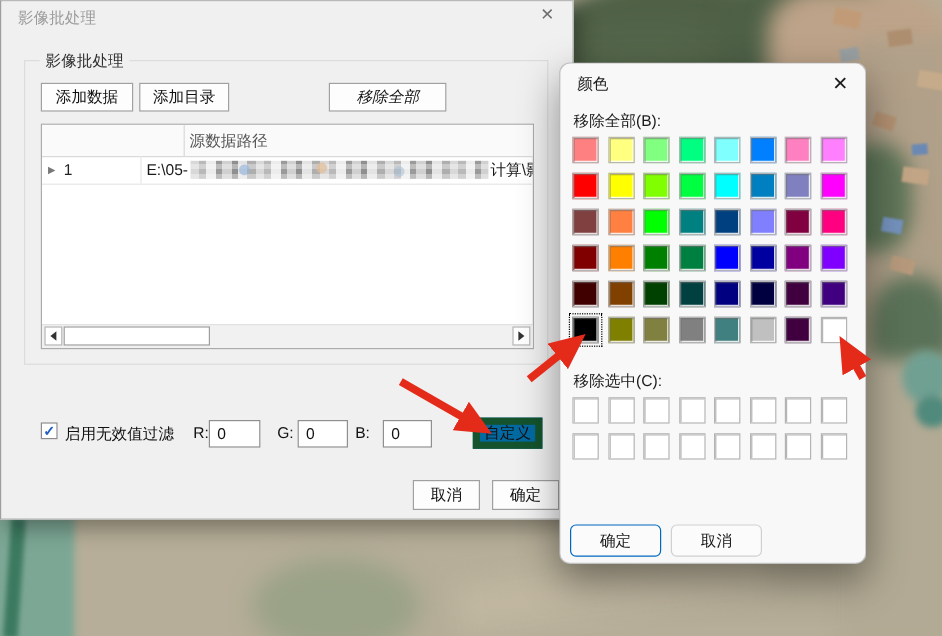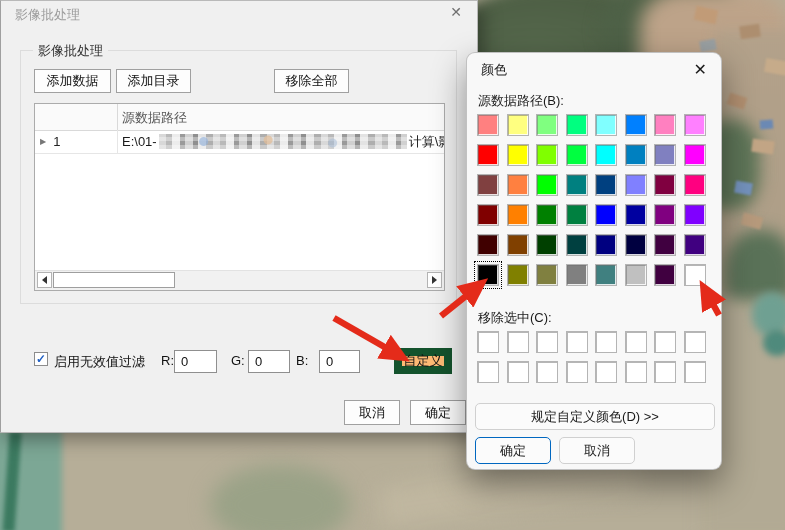--- a/index.html
+++ b/index.html
@@ -18,21 +18,21 @@
   .groupbox{position:absolute;border:1px solid #dcdcdc;box-sizing:border-box;}
   .group-label{position:absolute;left:12px;top:-8px;background:#f0f0f0;padding:0 5px;
     font-size:13px;color:#2f2f2f;line-height:15px;}
   .w32-btn{position:absolute;height:24px;background:#fdfdfd;border:1px solid #a0a0a0;
     font-size:13px;color:#111;display:flex;align-items:center;justify-content:center;
     box-sizing:border-box;}
   
   .grid-table{position:absolute;left:33px;top:102px;width:411px;height:188px;background:#fff;
     border:1px solid #ababab;box-sizing:border-box;overflow:hidden;}
   .tbl-header{position:absolute;left:0;top:0;right:0;height:26px;background:#fafafa;
-    border-bottom:1px solid #d9d9d9;display:flex;}
+    border-bottom:1px solid #d9d9d9;display:flex;gap:36px;}
   .tbl-header .numcol{width:82px;}
   .tbl-header .pathcol{flex:1;border-left:1px solid #d9d9d9;padding:5px 0 0 4px;
     font-size:13px;color:#555;}
   .tbl-row{position:absolute;left:0;top:26px;right:0;height:23px;border-bottom:1px solid #e6e6e6;
     display:flex;align-items:center;}
   .tbl-row .numcol{width:82px;display:flex;align-items:center;}
   .row-marker{font-size:8px;color:#777;margin-left:5px;}
   .row-index{font-size:13px;color:#222;margin-left:7px;}
   .tbl-row .pathcol{flex:1;border-left:1px solid #e6e6e6;height:100%;display:flex;
     align-items:center;padding-left:4px;overflow:hidden;white-space:nowrap;font-size:13px;color:#1a1a1a;}
@@ -55,22 +55,22 @@
     border-left:5px solid #333;}
   .scroll-thumb{position:absolute;left:18px;top:1px;width:122px;height:16px;background:#fff;
     border:1px solid #9e9e9e;box-sizing:border-box;}
   
   .checkbox{position:absolute;left:33px;top:351px;width:14px;height:14px;background:#fff;
     border:1px solid #8c8c8c;box-sizing:border-box;display:flex;align-items:center;justify-content:center;}
   .checkmark{font-size:12px;font-weight:bold;color:#1f5fc4;line-height:1;margin-top:-1px;}
   .fld-label{position:absolute;font-size:13px;color:#111;}
   .fld-input{position:absolute;height:23px;background:#fff;border:1px solid #8f8f8f;
     box-sizing:border-box;font-size:13px;color:#111;display:flex;align-items:center;padding-left:6px;}
-  .custom-btn{position:absolute;left:393px;top:347px;width:58px;height:26px;background:#fdba74;
-    border:8px solid #14532d;box-sizing:border-box;font-size:13px;color:#111;
+  .custom-btn{position:absolute;left:393px;top:347px;width:58px;height:26px;background:#0369a1;
+    border:6px solid #14532d;box-sizing:border-box;font-size:13px;color:#111;
     display:flex;align-items:center;justify-content:center;text-align:center;}
   
   .color-dialog{position:absolute;left:466px;top:52px;width:256px;height:418px;background:#f8f8f8;
     border:1px solid rgba(0,0,0,.22);border-radius:9px;box-sizing:border-box;
     box-shadow:0 14px 34px rgba(0,0,0,.42);z-index:20;}
   .cd-title{position:absolute;left:14px;top:8px;font-size:13px;color:#1a1a1a;}
   .cd-close{position:absolute;right:14px;top:7px;font-size:16px;font-weight:300;color:#1a1a1a;}
   .cd-label{position:absolute;left:11px;font-size:13px;color:#1a1a1a;}
   .swgrid{position:absolute;left:10px;display:grid;grid-template-columns:repeat(8,22px);
     column-gap:7.5px;row-gap:8px;}
@@ -118,34 +118,34 @@
 
   <div class="main-dialog">
     <div class="md-title">影像批处理</div>
     <div class="md-close">✕</div>
 
     <div class="groupbox" style="left:19px;top:49px;width:437px;height:254px;">
       <div class="group-label">影像批处理</div>
     </div>
     <div class="w32-btn" style="left:115px;top:68px;width:75px;">添加目录</div>
     <div class="w32-btn" style="left:33px;top:68px;width:77px;">添加数据</div>
-    <div class="w32-btn" style="left:273px;top:68px;width:75px;">移除全部</div>
+    <div class="w32-btn" style="left:273px;top:68px;width:98px;font-style:italic;">移除全部</div>
 
     <div class="grid-table">
       <div class="tbl-header">
         <div class="numcol"></div>
         <div class="pathcol">源数据路径</div>
       </div>
       <div class="tbl-row">
         <div class="numcol">
           <span class="row-marker">▶</span>
           <span class="row-index">1</span>
         </div>
         <div class="pathcol">
-          <span>E:\01-</span>
+          <span>E:\05-</span>
           <span class="mosaic"></span>
           <span>计算\影像数</span>
         </div>
       </div>
       <div class="hscroll">
         <div class="scroll-arrow" style="left:2px;">
             <span class="tri-left"></span>
           </div>
         <div class="scroll-thumb"></div>
         <div class="scroll-arrow" style="right:2px;">
@@ -166,21 +166,21 @@
     <div class="fld-input" style="left:318px;top:349px;width:41px;">0</div>
     <div class="custom-btn">自定义</div>
 
     <div class="w32-btn" style="left:343px;top:399px;width:56px;height:25px;">取消</div>
     <div class="w32-btn" style="left:409px;top:399px;width:56px;height:25px;">确定</div>
   </div>
 
   <div class="color-dialog">
     <div class="cd-title">颜色</div>
     <div class="cd-close">✕</div>
-    <div class="cd-label" style="top:39px;">源数据路径(B):</div>
+    <div class="cd-label" style="top:39px;">移除全部(B):</div>
     <div class="swgrid" style="top:61px;">
         <div class="swatch" style="background: rgb(255, 128, 128);"></div>
         <div class="swatch" style="background: rgb(255, 255, 128);"></div>
         <div class="swatch" style="background: rgb(128, 255, 128);"></div>
         <div class="swatch" style="background: rgb(0, 255, 128);"></div>
         <div class="swatch" style="background: rgb(128, 255, 255);"></div>
         <div class="swatch" style="background: rgb(0, 128, 255);"></div>
         <div class="swatch" style="background: rgb(255, 128, 192);"></div>
         <div class="swatch" style="background: rgb(255, 128, 255);"></div>
         <div class="swatch" style="background: rgb(255, 0, 0);"></div>
@@ -236,21 +236,20 @@
         <div class="swatch" style="background: rgb(255, 255, 255);"></div>
         <div class="swatch" style="background: rgb(255, 255, 255);"></div>
         <div class="swatch" style="background: rgb(255, 255, 255);"></div>
         <div class="swatch" style="background: rgb(255, 255, 255);"></div>
         <div class="swatch" style="background: rgb(255, 255, 255);"></div>
         <div class="swatch" style="background: rgb(255, 255, 255);"></div>
         <div class="swatch" style="background: rgb(255, 255, 255);"></div>
         <div class="swatch" style="background: rgb(255, 255, 255);"></div>
         <div class="swatch" style="background: rgb(255, 255, 255);"></div>
       </div>
-    <div class="w11-btn" style="left:8px;top:350px;width:240px;height:27px;">规定自定义颜色(D) &gt;&gt;</div>
     <div class="w11-btn default" style="left:8px;top:384px;width:76px;height:27px;">确定</div>
     <div class="w11-btn" style="left:92px;top:384px;width:76px;height:27px;">取消</div>
   </div>
 
   <svg class="arrows" width="785" height="530" viewBox="0 0 785 530">
     <defs>
       <marker id="ah" markerWidth="4.6" markerHeight="4.2" refX="3.2" refY="2.1" orient="auto">
         <path d="M0,0 L4.6,2.1 L0,4.2 z" fill="#e42b1a"></path>
       </marker>
     </defs>

